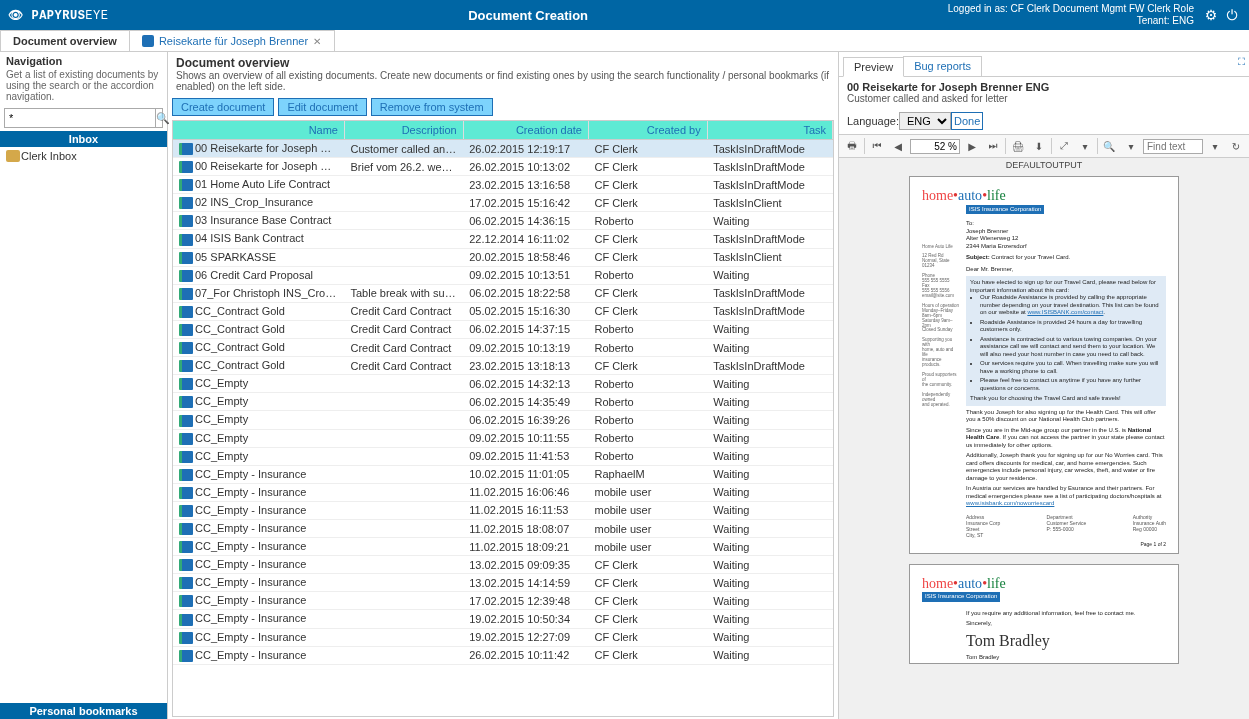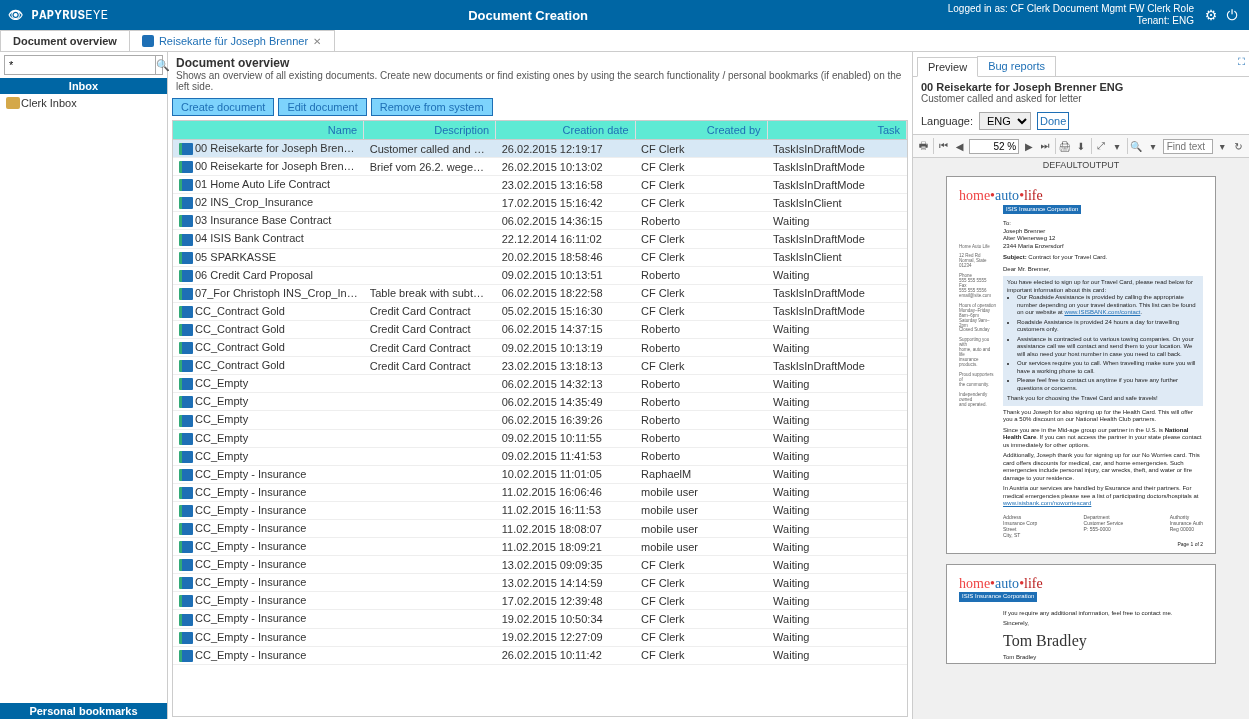--- a/index.html
+++ b/index.html
@@ -34,42 +34,42 @@
   .main-hdr .d{color:#555;font-size:10px;}
   .actions{padding:2px 4px;display:flex;gap:4px;}
   .actions button{border:1px solid #1e6fb5;background:#7dd3fc;color:#1e6fb5;padding:2px 8px;font-size:11px;cursor:pointer;}
   .grid{flex:1;overflow:auto;border:1px solid #ccc;margin:2px 4px;}
   table{width:100%;border-collapse:collapse;table-layout:fixed;}
   th{text-align:right;padding:3px 6px;color:#1e6fb5;font-weight:normal;border-right:1px solid #ddd;border-bottom:1px solid #ccc;background:#5eead4;position:sticky;top:0;}
   td{padding:2px 6px;border-bottom:1px solid #eee;white-space:nowrap;overflow:hidden;text-overflow:ellipsis;height:18px;}
   tr.sel td{background:#d7e8f5;}
   .row-ico{display:inline-block;width:14px;height:12px;margin-right:2px;vertical-align:middle;}
   .row-ico.b{background:linear-gradient(90deg,#3a7 2px,#3a7 3px,transparent 3px),#1e6fb5;border-radius:1px;}
-  .prev{width:336px;display:flex;flex-direction:column;}
+  .prev{width:410px;display:flex;flex-direction:column;}
   .prev-tabs{display:flex;border-bottom:1px solid #ccc;padding:4px 4px 0;}
   .ptab{padding:3px 10px;border:1px solid #ccc;border-bottom:none;color:#1e6fb5;cursor:pointer;font-size:11px;margin-right:-1px;}
   .ptab.active{color:#333;background:#fff;position:relative;top:1px;border-bottom:1px solid #fff;}
   .prev-info{padding:4px 8px;}
   .prev-info .t{font-weight:bold;font-size:11px;}
   .prev-info .d{font-size:10px;color:#555;}
-  .prev-ctrl{padding:4px 8px;display:flex;align-items:center;gap:6px;}
+  .prev-ctrl{padding:4px 8px;display:flex;align-items:center;gap:0;}
   .prev-ctrl select{border:1px solid #aaa;font-size:11px;padding:1px 3px;}
   .prev-ctrl button{border:1px solid #1e6fb5;background:#fff;color:#1e6fb5;padding:2px 2px;font-size:11px;cursor:pointer;}
   .toolbar{display:flex;align-items:center;gap:3px;padding:2px 4px;border-top:1px solid #ccc;border-bottom:1px solid #ccc;background:#f7f7f7;}
   .tb-btn{width:18px;height:18px;display:flex;align-items:center;justify-content:center;cursor:pointer;border-radius:2px;font-size:10px;color:#555;}
   .tb-sep{width:1px;height:16px;background:#ccc;}
   .zoom-in{width:50px;border:1px solid #aaa;font-size:10px;padding:1px 2px;text-align:right;}
   .find-in{flex:1;min-width:50px;border:1px solid #aaa;font-size:10px;padding:1px 3px;color:#888;}
   .exp{margin-left:auto;cursor:pointer;font-size:10px;color:#1e6fb5;}
   .canvas{flex:1;overflow:auto;background:#f0f0f0;padding:0;}
   .page{background:#fff;border:1px solid #999;margin:4px auto 10px;width:270px;font-size:6px;padding:10px 12px 6px;color:#222;line-height:1.25;}
   .p2{height:100px;}
   .dout{text-align:center;font-size:9px;color:#444;padding:2px;}
   .brand{font-size:14px;font-family:Georgia,serif;}
-  .brand .h{color:#ef4444;}.brand .a{color:#1e6fb5;}.brand .l{color:#b91c1c;}.brand .dot{color:#d33;}
+  .brand .h{color:#ef4444;}.brand .a{color:#1e6fb5;}.brand .l{color:#15803d;}.brand .dot{color:#d33;}
   .brand-sub{background:#1e6fb5;color:#fff;font-size:6px;padding:1px 3px;display:inline-block;}
   .addr{margin:6px 0 4px;}
   .subj{margin:4px 0;}
   .hlbox{background:#dfeaf5;padding:3px 4px;margin:3px 0;}
   .hlbox ul{margin-left:10px;}
   .hlbox li{margin-bottom:2px;}
   .side-col{float:left;width:38px;font-size:4.5px;color:#666;line-height:1.1;margin-right:6px;margin-top:40px;}
   .body-col{overflow:hidden;}
   .lnk{color:#1e6fb5;text-decoration:underline;}
   .fcols{display:flex;justify-content:space-between;margin-top:6px;font-size:5px;color:#555;}
@@ -101,20 +101,24 @@
   <div class="tab doc">
     <span class="ico"></span>
     <span>Reisekarte für Joseph Brenner</span>
     <span class="close">✕</span>
   </div>
 </div>
 
 <div class="layout">
 
   <div class="nav">
+    <div class="nav-hdr">
+      <div class="t">Navigation</div>
+      <div class="d">Get a list of existing documents by using the search or the accordion navigation.</div>
+    </div>
     <div class="search">
       <input value="*" style="">
       <span class="q">🔍</span>
     </div>
     <div class="sec-hdr">Inbox</div>
     <div class="sec-body">
       <div class="tree-item">
         <span class="tree-icon"></span>
         <span>Clerk Inbox</span>
       </div>

